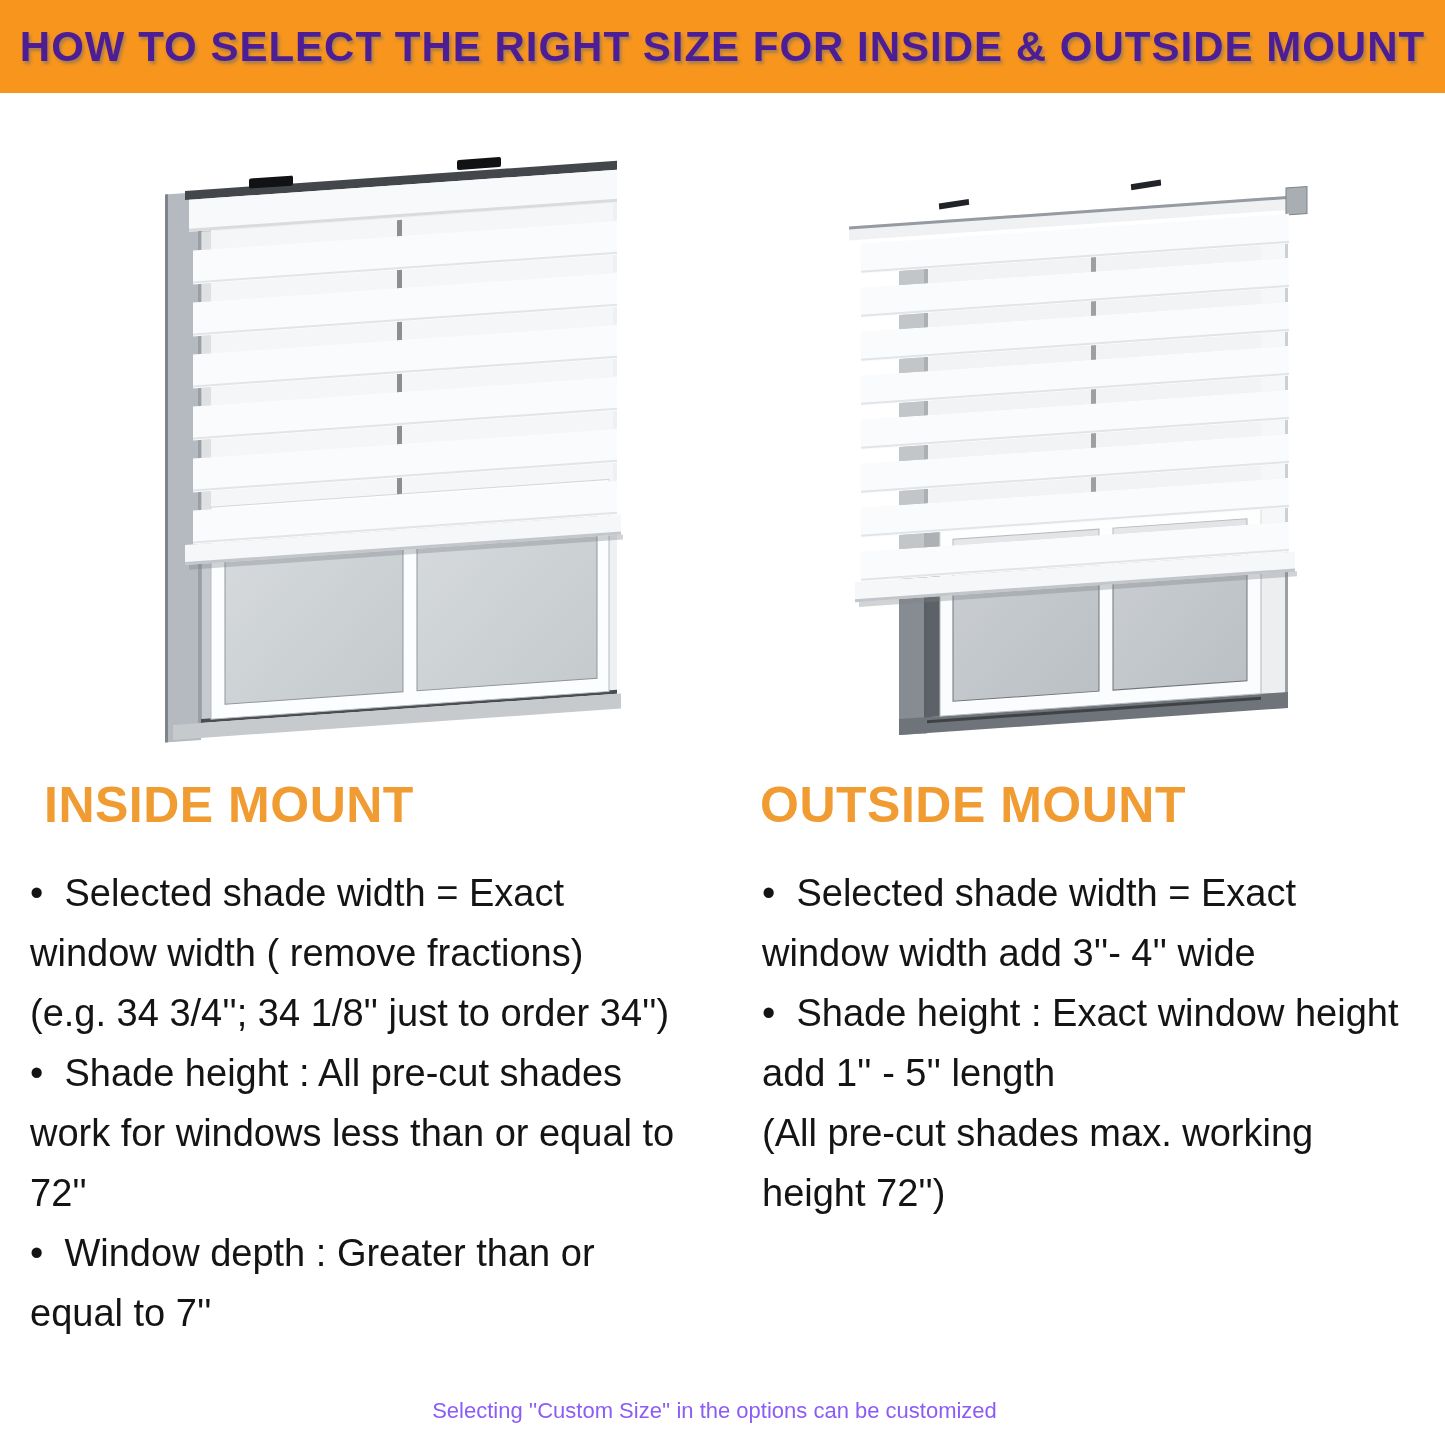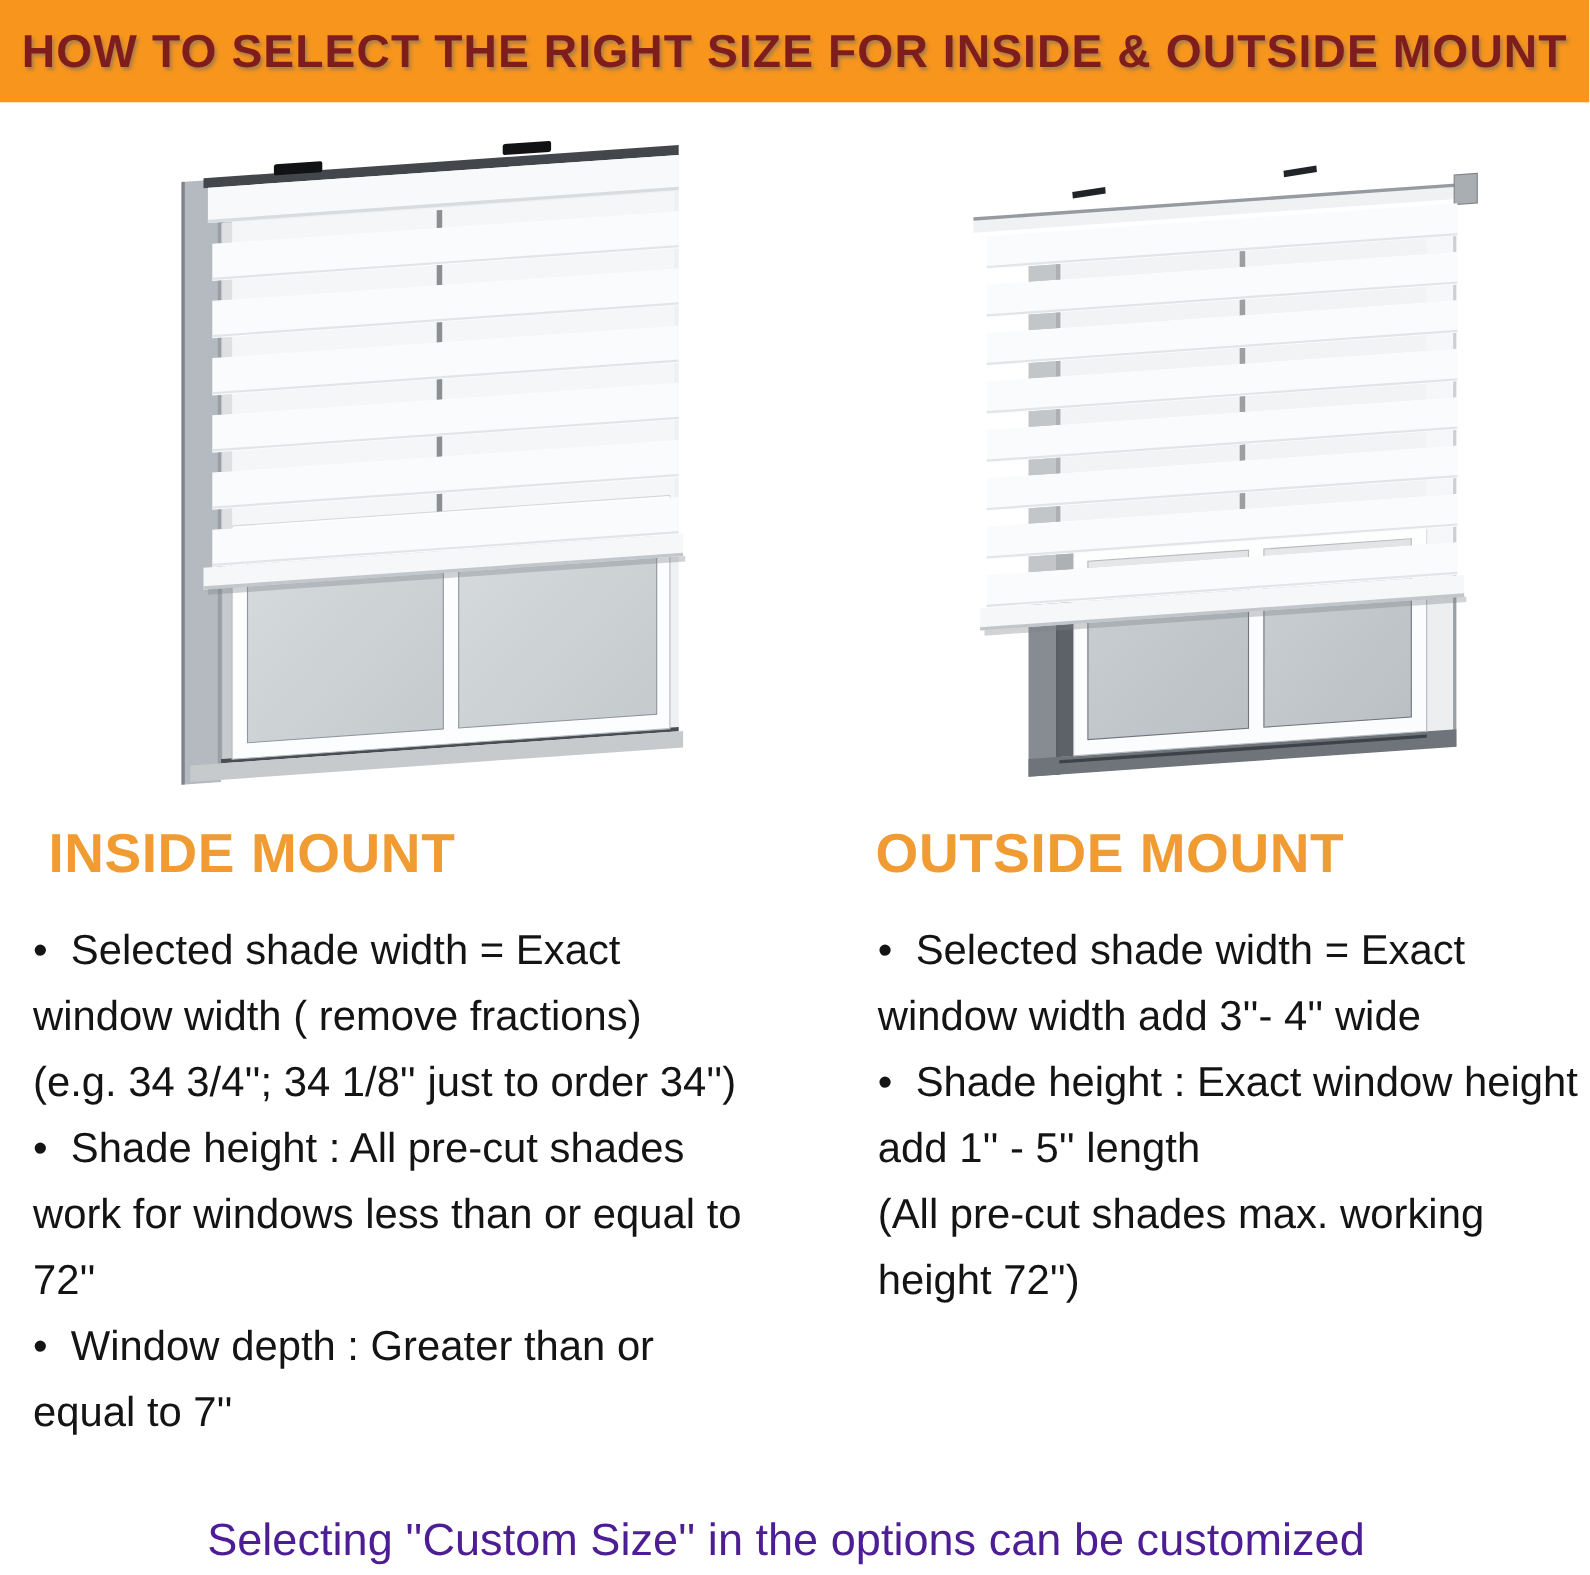--- a/index.html
+++ b/index.html
@@ -7,29 +7,28 @@
     width:1445px;height:1432px;position:relative;overflow:hidden;
     background:#ffffff;color:var(--body-text,#141414);
     font-family:"Liberation Sans", sans-serif;
   }
   
   .banner{
     width:100%;height:93px;background:var(--banner-bg,#F7951D);
     display:flex;align-items:center;justify-content:center;
   }
   .banner-title{
-    color:#7f1d1d;font-weight:bold;font-size:42px;letter-spacing:1px;
+    color:#4c1d95;font-weight:bold;font-size:42px;letter-spacing:1px;
     text-shadow:2px 3px 3px rgba(110,110,110,0.55);
     white-space:nowrap;
   }
   
   .content{
     display:grid;grid-template-columns:722px 723px;
-    padding-top:19px;
-    gap:36px;
+    padding-top:48px;
   }
   .figure{
     height:612px;display:flex;align-items:flex-start;justify-content:center;
   }
   .figure.inside svg{transform:translateX(39px);}
   .figure.outside svg{transform:translateX(-6px);}
   h2.mount{
     margin:26px 0 0 44px;
     font-size:50px;line-height:52px;font-weight:bold;
     color:var(--heading,#F09C33);letter-spacing:0.5px;
@@ -40,21 +39,21 @@
     font-size:38px;line-height:60px;
   }
   .col.right .bullets{margin-left:40px;}
   p.bullet{
     margin:0;white-space:pre-line;
   }
   p.bullet::before{content:"\2022\00A0\00A0";}
   
   .footer{
     position:absolute;left:0;right:16px;bottom:8px;
-    text-align:center;font-size:41px;color:#4c1d95;
+    text-align:center;font-size:22px;color:#8b5cf6;
   }
 </style>
 </head>
 <body>
 
 <header class="banner">
   <span class="banner-title">HOW TO SELECT THE RIGHT SIZE FOR INSIDE &amp; OUTSIDE MOUNT</span>
 </header>
 
 <div class="content">

